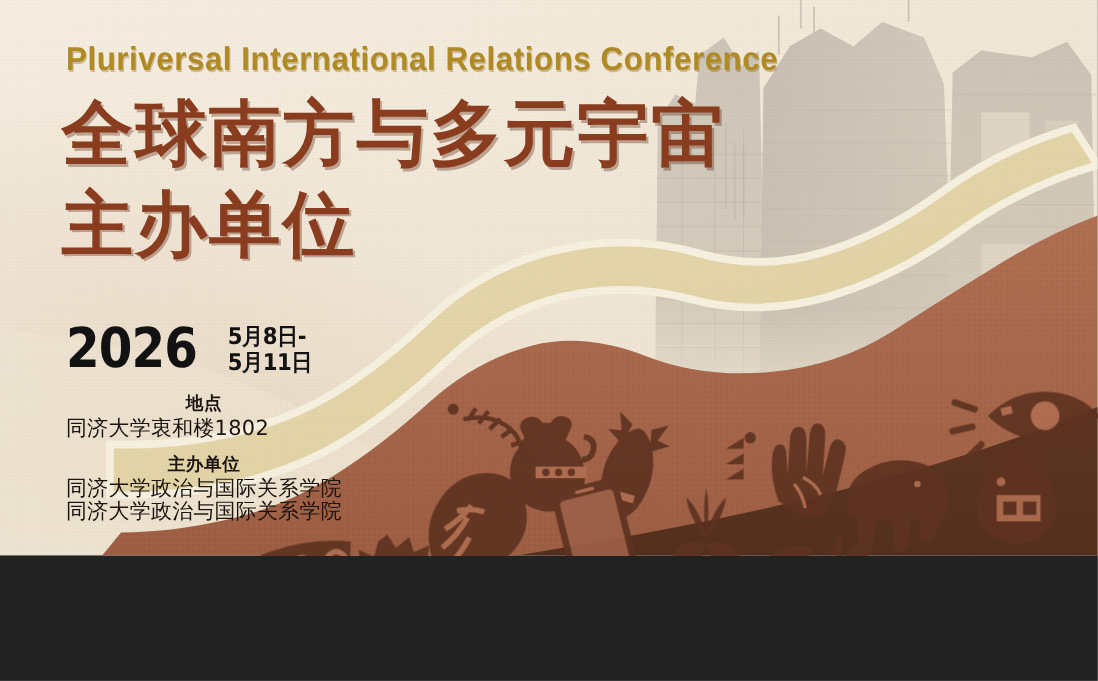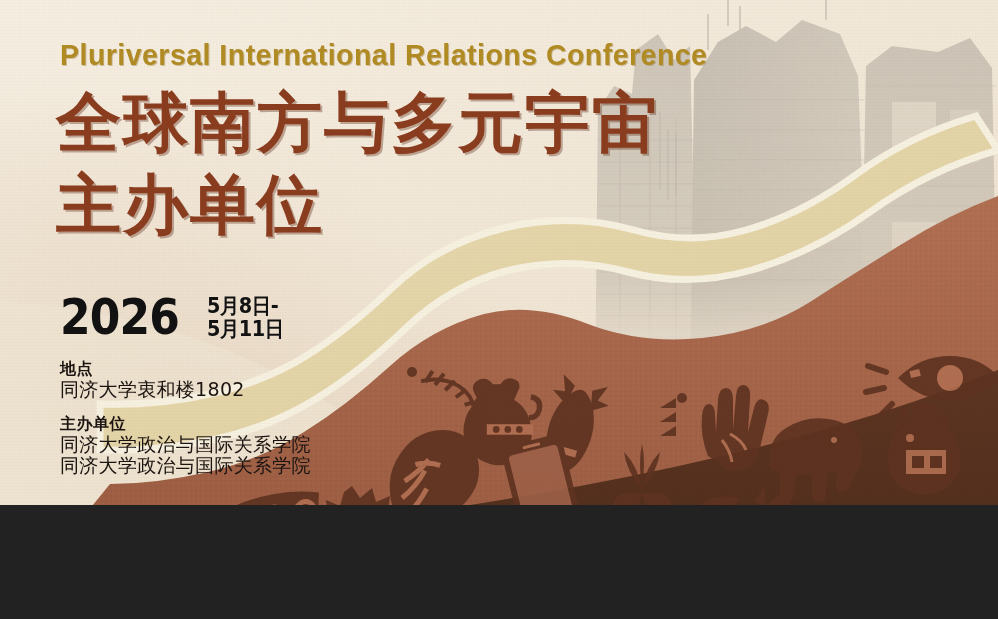--- a/index.html
+++ b/index.html
@@ -87,23 +87,24 @@
     padding-top:3px;
     transform:scaleX(.92);transform-origin:left top;
   }
   .daterange span{display:block;white-space:nowrap;}
 
   .info{
     position:absolute;left:60px;top:358px;
     color:#1c1410;
   }
   .info .h{
-    font-family:Liberation Sans, sans-serif;
+    font-family:Liberation Mono, monospace;
     font-size:16px;font-weight:bold;line-height:21px;
     letter-spacing:.5px;
+    text-align:center;
   }
   .info .v{
     font-family:"DejaVu Sans","Liberation Sans",sans-serif;
     font-size:19px;line-height:21px;letter-spacing:.3px;
     white-space:nowrap;
   }
   .info .gap{height:13px;}
 
   
   .logos{position:absolute;left:55px;top:552px;display:flex;gap:22px;}

